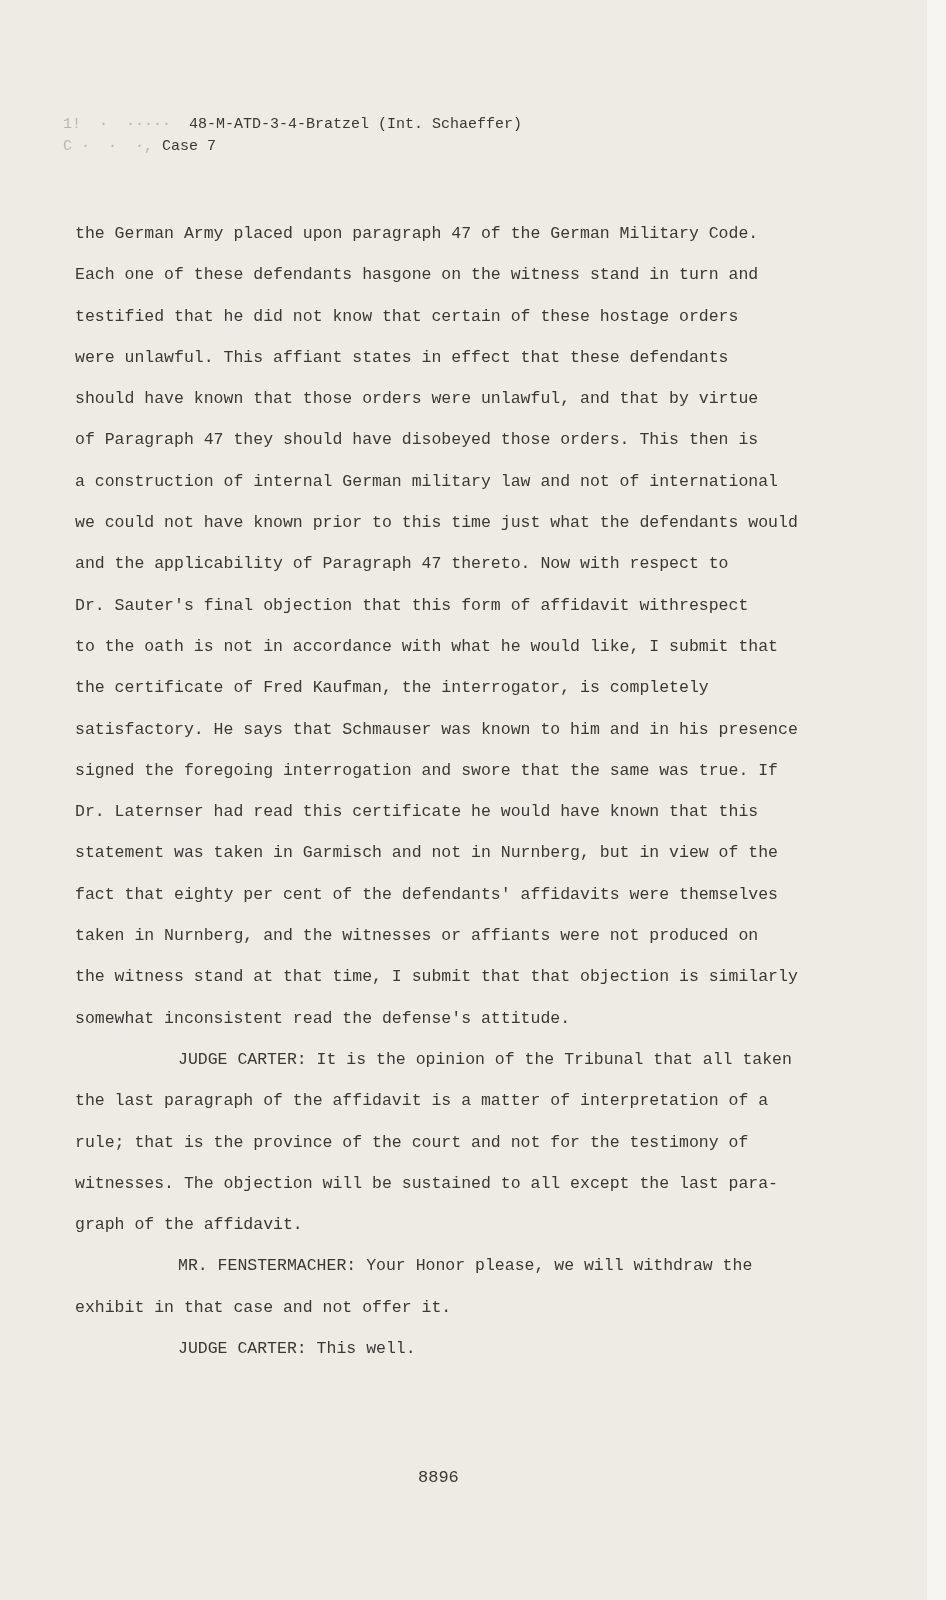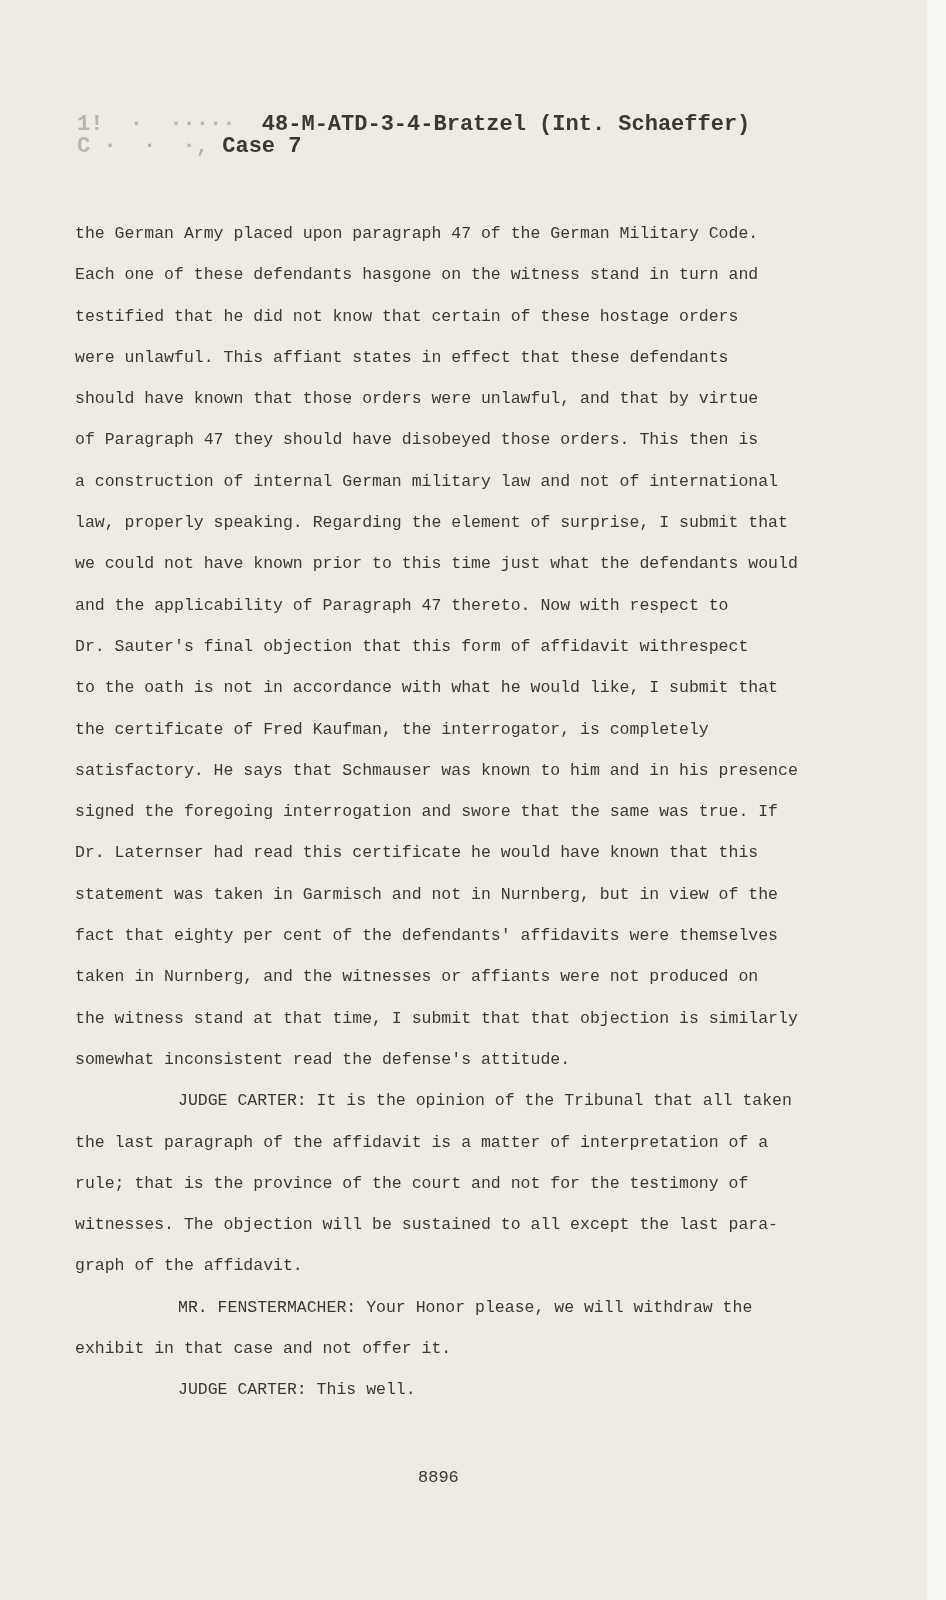--- a/index.html
+++ b/index.html
@@ -1,20 +1,20 @@
 <!DOCTYPE html>
 <html><head>
 <meta charset="utf-8">
 <style>
   html,body{margin:0;padding:0;}
   body{width:946px;height:1600px;background:#eceae2;overflow:hidden;position:relative;
        font-family:"Liberation Mono","DejaVu Sans Mono",monospace;color:#3a3834;}
   .page{position:absolute;left:0;top:0;width:927px;height:1600px;background:#edebe3;}
   .edge{position:absolute;left:927px;top:0;width:19px;height:1600px;background:#f6f5f1;}
-  .header{position:absolute;left:77px;top:114px;font-size:22px;line-height:22px;white-space:pre;font-weight:bold;}
+  .header{position:absolute;left:63px;top:114px;font-size:15px;line-height:22px;white-space:pre;}
   .header .faded{color:#b9b6ad;}
   .body{position:absolute;left:75px;top:213px;width:760px;font-size:16.5px;line-height:41.3px;}
   .line{white-space:pre;height:41.3px;}
   .indent{padding-left:103px;}
   .pagenum{position:absolute;left:418px;top:1468px;font-size:17px;}
 </style>
 </head>
 <body>
 
 <div class="page">
@@ -22,21 +22,20 @@
 <span class="faded">C ·  ·  ·, </span><span>Case 7</span></div>
 
   <div class="body" id="body">
       <div class="line">the German Army placed upon paragraph 47 of the German Military Code.</div>
       <div class="line">Each one of these defendants hasgone on the witness stand in turn and</div>
       <div class="line">testified that he did not know that certain of these hostage orders</div>
       <div class="line">were unlawful. This affiant states in effect that these defendants</div>
       <div class="line">should have known that those orders were unlawful, and that by virtue</div>
       <div class="line">of Paragraph 47 they should have disobeyed those orders. This then is</div>
       <div class="line">a construction of internal German military law and not of international</div>
-      <div class="line">law, properly speaking. Regarding the element of surprise, I submit that</div>
       <div class="line">we could not have known prior to this time just what the defendants would</div>
       <div class="line">and the applicability of Paragraph 47 thereto. Now with respect to</div>
       <div class="line">Dr. Sauter's final objection that this form of affidavit withrespect</div>
       <div class="line">to the oath is not in accordance with what he would like, I submit that</div>
       <div class="line">the certificate of Fred Kaufman, the interrogator, is completely</div>
       <div class="line">satisfactory. He says that Schmauser was known to him and in his presence</div>
       <div class="line">signed the foregoing interrogation and swore that the same was true. If</div>
       <div class="line">Dr. Laternser had read this certificate he would have known that this</div>
       <div class="line">statement was taken in Garmisch and not in Nurnberg, but in view of the</div>
       <div class="line">fact that eighty per cent of the defendants' affidavits were themselves</div>

